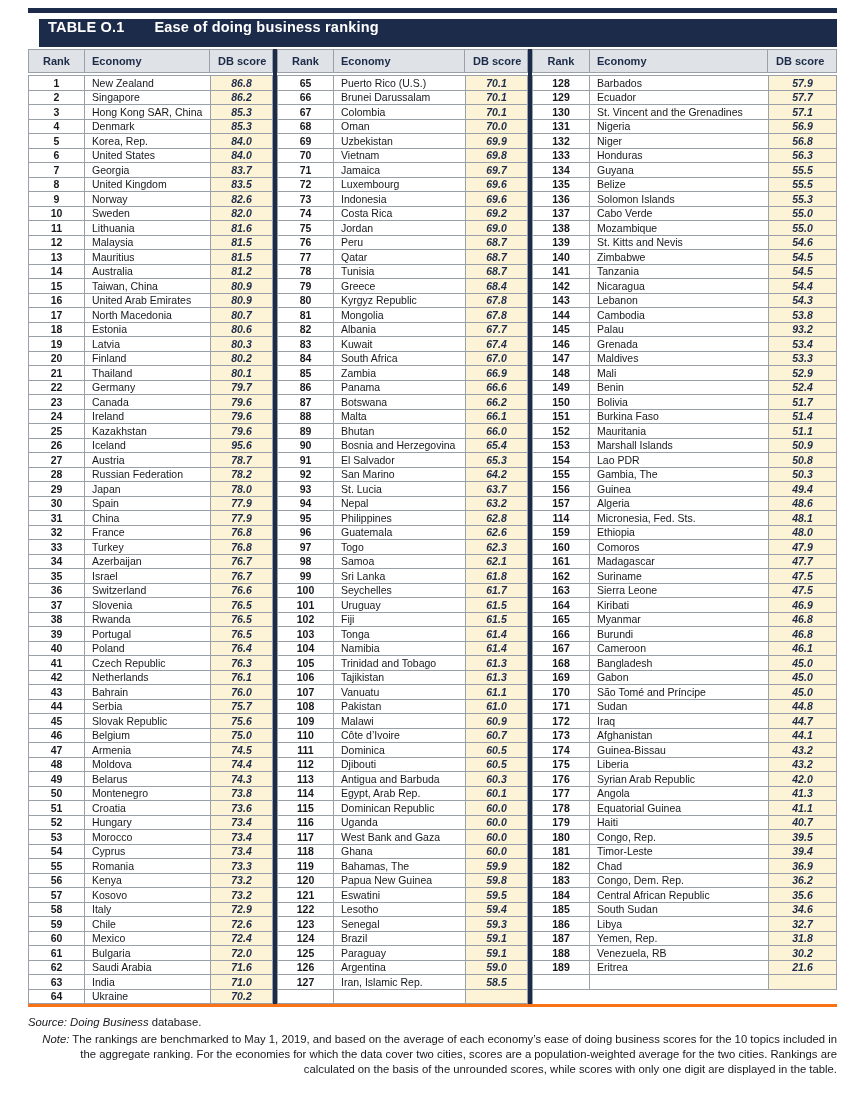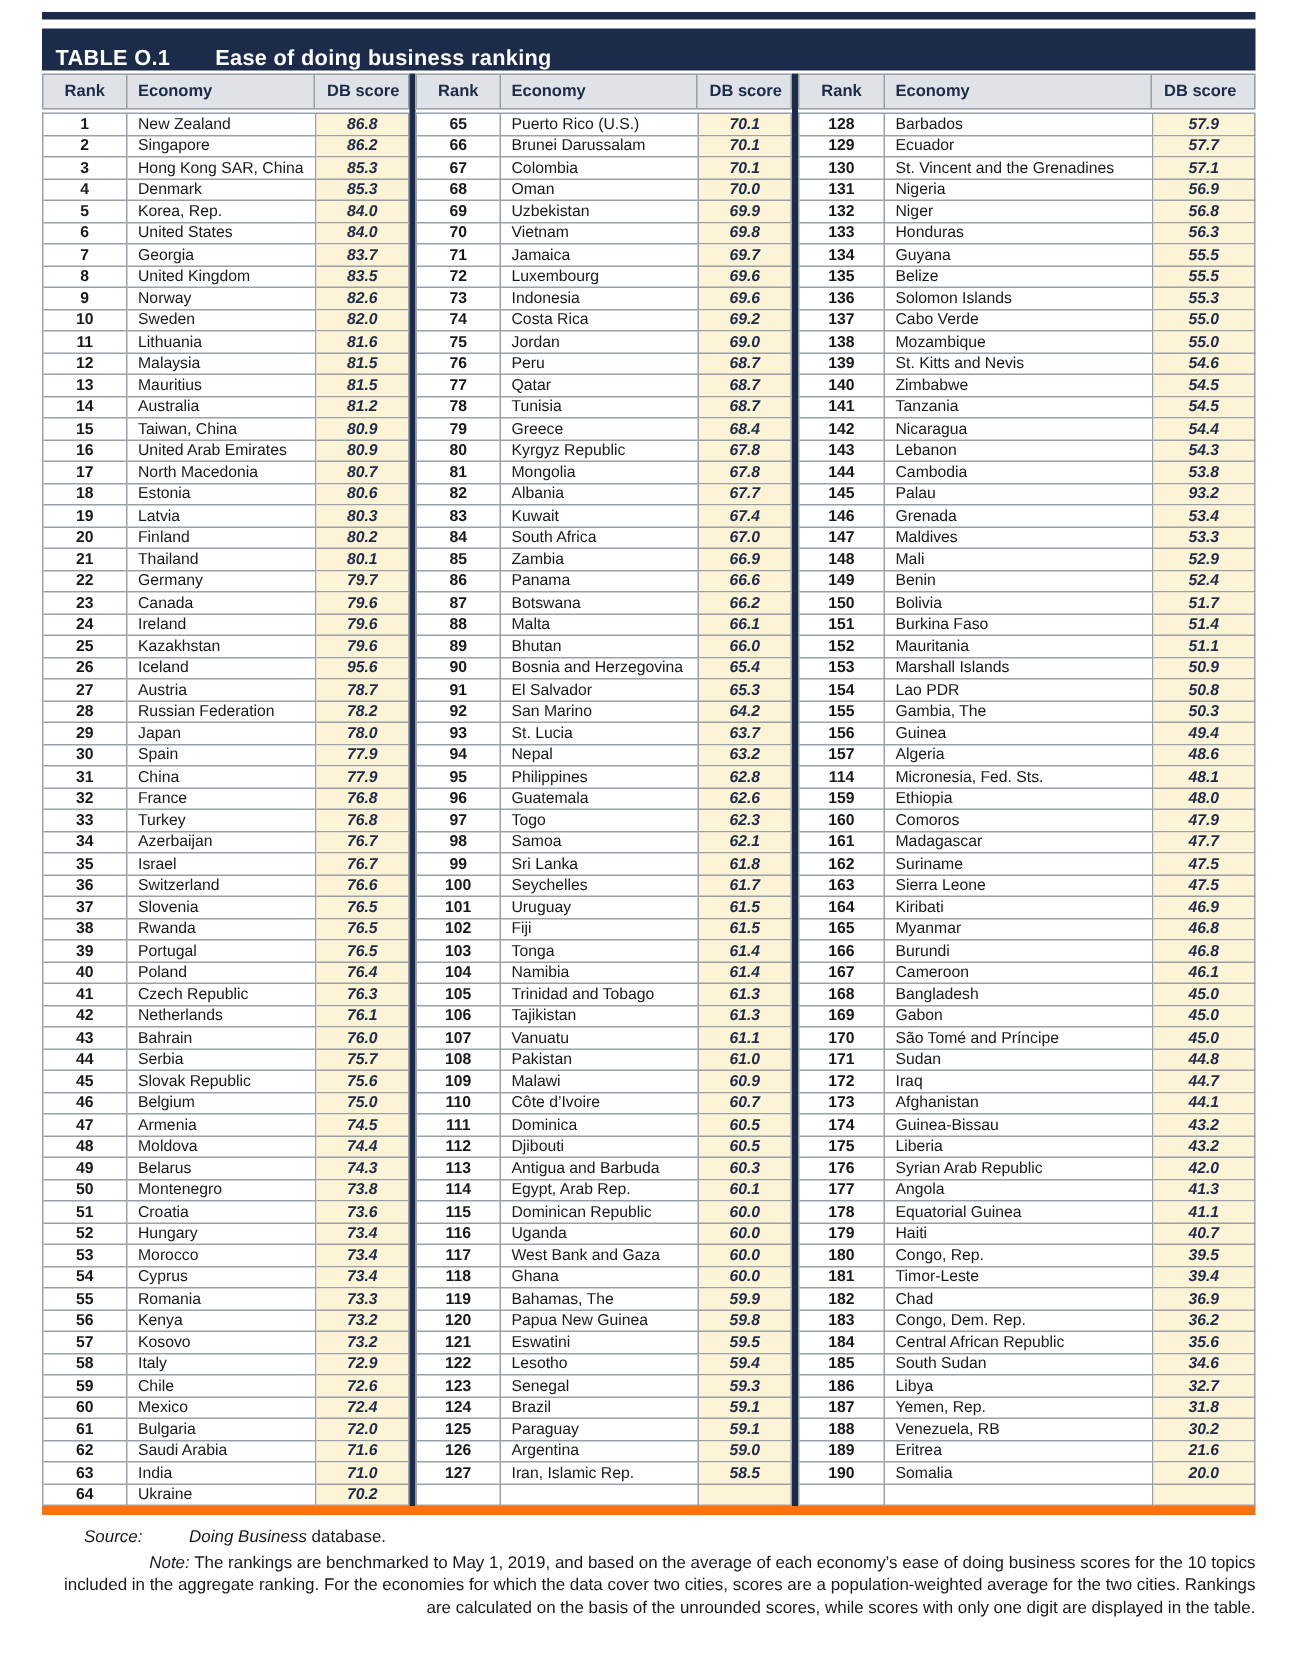--- a/index.html
+++ b/index.html
@@ -6,25 +6,25 @@
   body{
     width:865px;height:1118px;background:#ffffff;position:relative;
     font-family:"Liberation Sans",sans-serif;color:#111;
     -webkit-font-smoothing:antialiased;
   }
   *{box-sizing:border-box;}
   .page{position:absolute;left:28px;top:8px;width:809px;}
   .toprule{height:5px;background:#1c2b49;}
   .titlebar{
     margin-top:6px;height:28px;background:#1c2b49;color:#fff;
-    display:flex;align-items:flex-end;padding-left:9px;
-    font-weight:bold;font-size:14.5px;letter-spacing:.2px;
+    display:flex;align-items:flex-start;padding-left:9px;
+    font-weight:bold;font-size:14.5px;letter-spacing:.2px;margin-left:11px;
   }
   .titlebar .t-label{margin-right:30px;}
-  .grid{display:flex;margin-top:2px;border-bottom:6px solid #f97316;}
+  .grid{display:flex;margin-top:2px;border-bottom:3px solid #f97316;}
   .gdiv{width:4px;background:#1c2b49;}
   .group{display:flex;flex-direction:column;}
   .g1{width:245px}.g2{width:251px}.g3{width:305px}
   .hrow{
     display:grid;height:24px;background:#dfe2e6;margin-bottom:2px;
     border:1px solid #9aa0a8;
   }
   .g1 .hrow,.g2 .hrow{grid-template-columns:56px 1fr 62px;}
   .g3 .hrow{grid-template-columns:57px 1fr 68px;}
   .hcell{
@@ -48,21 +48,21 @@
     overflow:hidden;white-space:nowrap;
   }
   .cell.rank{justify-content:center;font-weight:bold;color:#16181c;}
   .cell.econ{padding-left:7px;color:#16181c;}
   .cell.score{
     justify-content:center;background:#fdf3d7;color:#1c2b49;
     font-style:italic;font-weight:bold;
   }
   .footer{margin-top:9px;font-size:11.3px;color:#16181c;}
   .src{margin-bottom:4px;}
-  .ital{font-style:italic;margin-left:28px;}
+  .ital{font-style:italic;}
   .note{line-height:15px;text-align:right;}
 </style>
 </head>
 <body>
 
 <div class="page">
   <div class="toprule"></div>
 
   <div class="titlebar">
     <span class="t-label">TABLE O.1</span>
@@ -1236,25 +1236,20 @@
             <div class="cell econ">Venezuela, RB</div>
             <div class="cell score">30.2</div>
           </div>
 
           <div class="row">
             <div class="cell rank">189</div>
             <div class="cell econ">Eritrea</div>
             <div class="cell score">21.6</div>
           </div>
 
-          <div class="row">
-            <div class="cell rank">190</div>
-            <div class="cell econ">Somalia</div>
-            <div class="cell score">20.0</div>
-          </div>
 
           <div class="row">
             <div class="cell rank"></div>
             <div class="cell econ"></div>
             <div class="cell score"></div>
           </div>
         </div>
     </div>
 
   </div>

